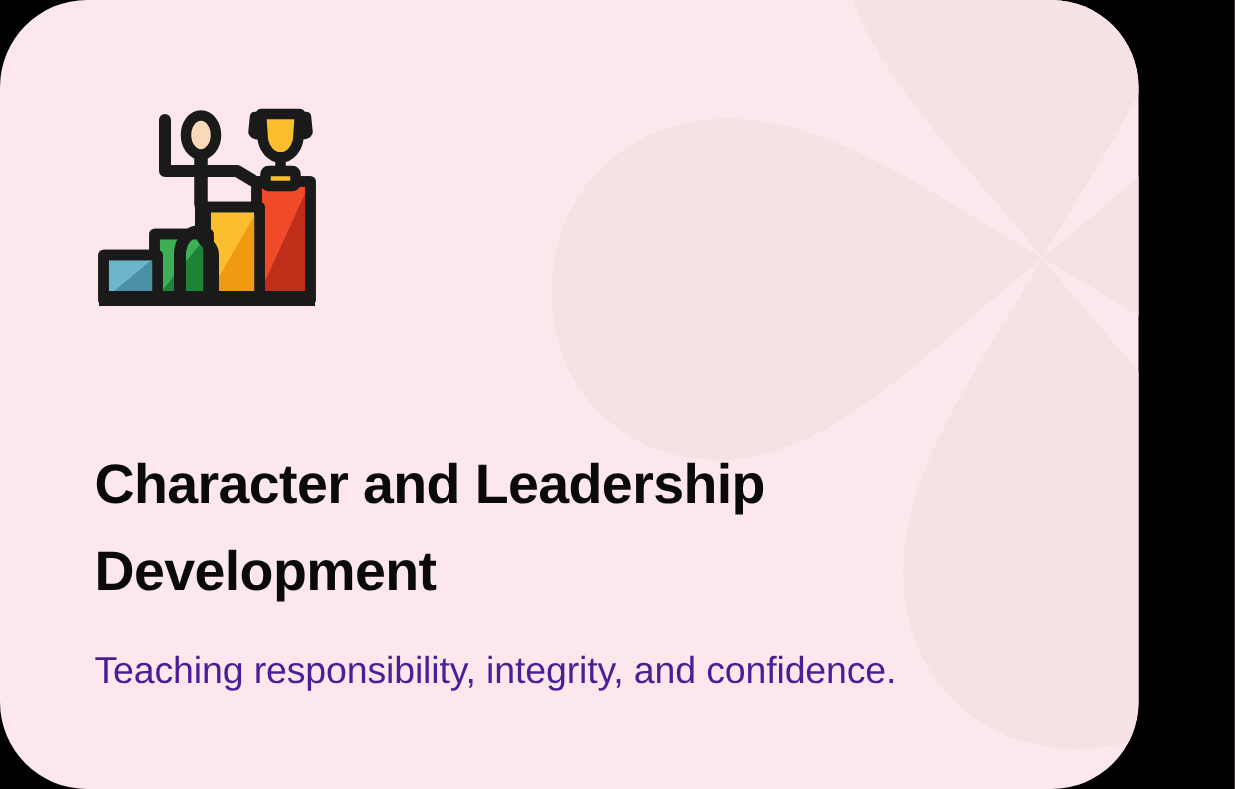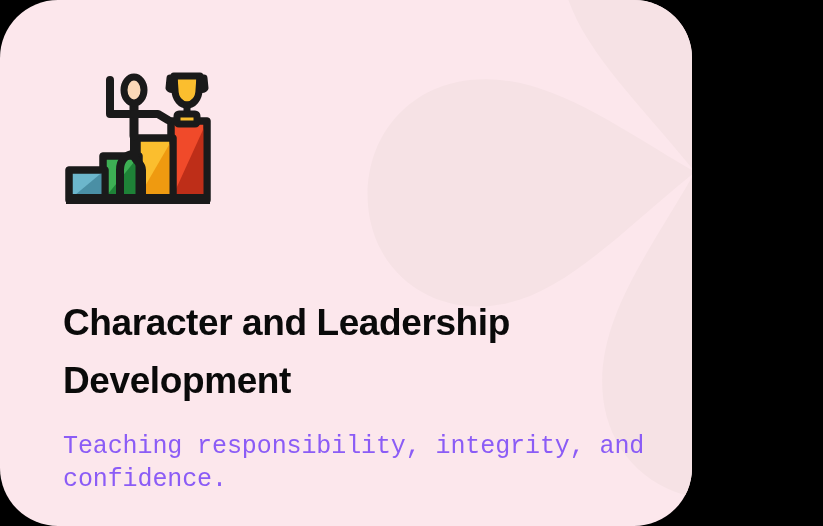--- a/index.html
+++ b/index.html
@@ -14,21 +14,21 @@
 
   body {
     font-family: "Liberation Sans", sans-serif;
   }
 
   
   .card {
     position: absolute;
     left: 0;
     top: 0;
-    width: 692px;
+    width: 759px;
     height: 526px;
     border-radius: 58px;
     background: #FCE7EC;
     overflow: hidden;
   }
 
   
   .decor {
     position: absolute;
     left: 0;
@@ -64,22 +64,21 @@
     color: #0A0A0A;
     white-space: pre-line;
   }
 
   .subtitle {
     margin-top: 22px;
     font-size: 25px;
     font-weight: 400;
     line-height: 1.3;
     letter-spacing: -0.1px;
-    color: #8b5cf6;
-    font-family: Liberation Mono, monospace;
+    color: #4c1d95;
   }
 </style>
 </head>
 <body>
 
 <div class="card">
 
   <svg class="decor" viewBox="0 0 823 526" preserveAspectRatio="none" aria-hidden="true">
     <g fill="#F6E2E5">
 

